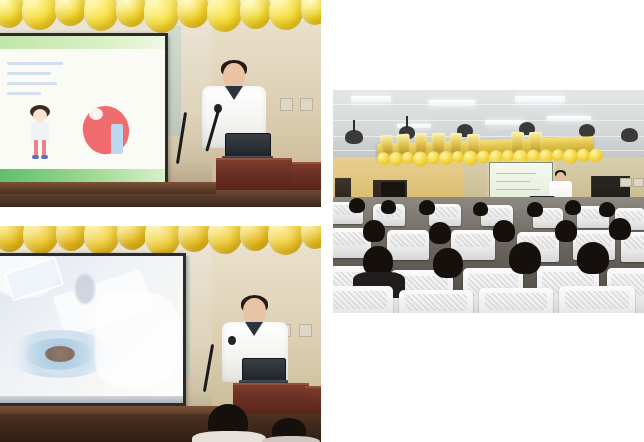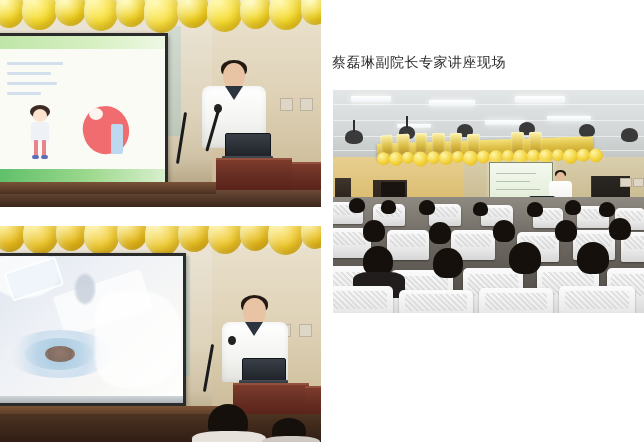--- a/index.html
+++ b/index.html
@@ -563,15 +563,14 @@
     <div class="attendee" style="left:100px;top:158px;width:30px;height:30px;"></div>
     <div class="attendee" style="left:176px;top:152px;width:32px;height:32px;"></div>
     <div class="attendee" style="left:244px;top:152px;width:32px;height:32px;"></div>
 
     <div class="seat" style="left:-14px;top:196px;width:74px;height:40px;"></div>
     <div class="seat" style="left:66px;top:200px;width:74px;height:36px;"></div>
     <div class="seat" style="left:146px;top:198px;width:74px;height:38px;"></div>
     <div class="seat" style="left:226px;top:196px;width:76px;height:40px;"></div>
   </div>
 
-  <div class="caption">蔡磊琳副院长专家讲座现场</div>
 
 </div>
 
 </body></html>

